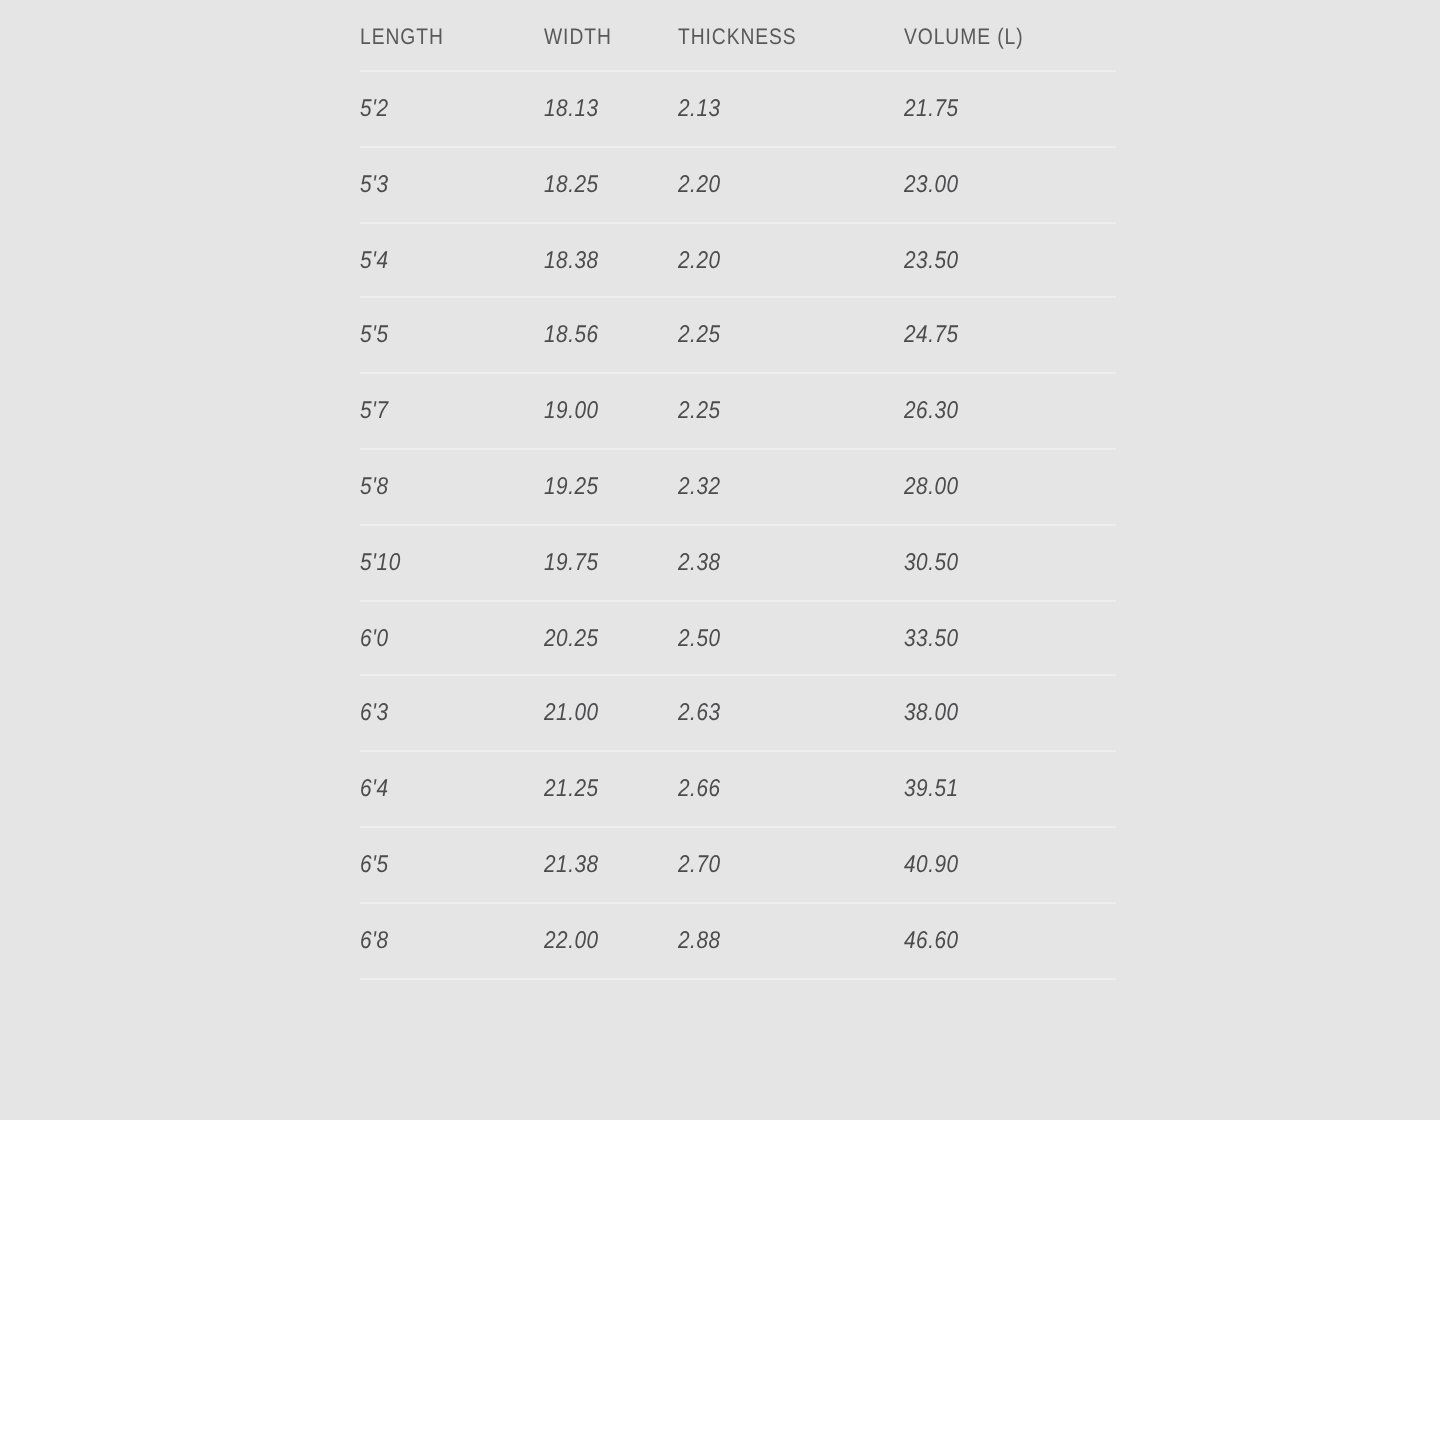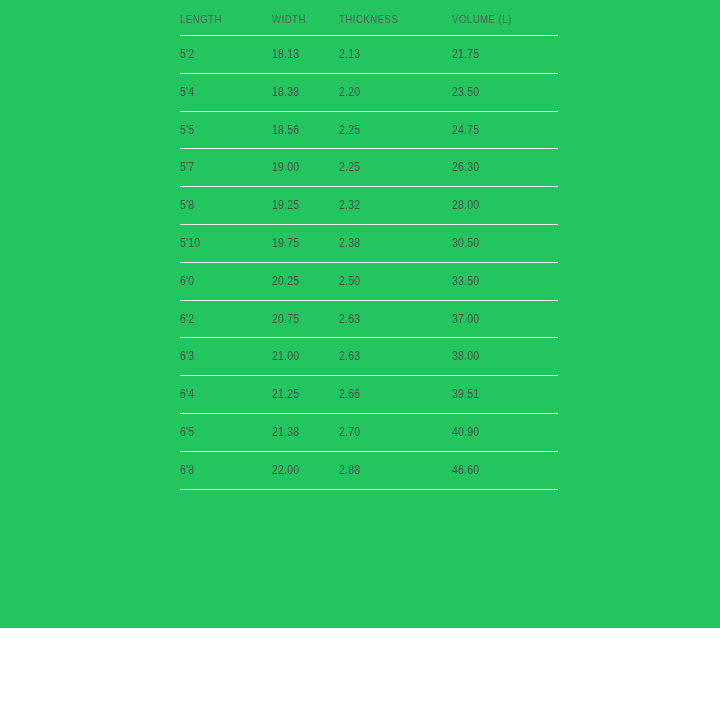--- a/index.html
+++ b/index.html
@@ -11,22 +11,22 @@
     height: 720px;
     background: #ffffff;
     font-family: "Liberation Sans", sans-serif;
     -webkit-font-smoothing: antialiased;
     overflow: hidden;
   }
 
   .page {
     position: relative;
     width: 720px;
-    height: 628px;
-    background: #22c55e;
+    height: 560px;
+    background: #e5e5e5;
     box-sizing: border-box;
   }
 
   .spec-table-wrap {
     position: absolute;
     left: 180px;
     top: 0px;
     width: 378px;
   }
 
@@ -62,20 +62,21 @@
     font-family: "Liberation Sans Narrow", "Liberation Sans", sans-serif;
     transform: scaleX(0.86);
     transform-origin: left center;
     padding-top: 4px;
     box-sizing: border-box;
   }
 
   
   tbody tr.data-row {
     border-top: 1px solid #ededed;
+    font-style: italic;
   }
   tbody tr.data-row td {
     height: 36.8px;
     line-height: 36.8px;
     font-size: 12.1px;
     letter-spacing: 0.3px;
     color: #4c4c4e;
     font-weight: 400;
     font-family: "Liberation Sans Narrow", "Liberation Sans", sans-serif;
     transform: scaleX(0.86);
@@ -114,20 +115,26 @@
         </tr>
       </thead>
       <tbody id="table-body">
           <tr class="data-row">
             <td class="cell-length">5'2</td>
             <td class="cell-width">18.13</td>
             <td class="cell-thickness">2.13</td>
             <td class="cell-volume">21.75</td>
           </tr>
           <tr class="data-row">
+            <td class="cell-length">5'3</td>
+            <td class="cell-width">18.25</td>
+            <td class="cell-thickness">2.20</td>
+            <td class="cell-volume">23.00</td>
+          </tr>
+          <tr class="data-row">
             <td class="cell-length">5'4</td>
             <td class="cell-width">18.38</td>
             <td class="cell-thickness">2.20</td>
             <td class="cell-volume">23.50</td>
           </tr>
           <tr class="data-row">
             <td class="cell-length">5'5</td>
             <td class="cell-width">18.56</td>
             <td class="cell-thickness">2.25</td>
             <td class="cell-volume">24.75</td>
@@ -150,26 +157,20 @@
             <td class="cell-thickness">2.38</td>
             <td class="cell-volume">30.50</td>
           </tr>
           <tr class="data-row">
             <td class="cell-length">6'0</td>
             <td class="cell-width">20.25</td>
             <td class="cell-thickness">2.50</td>
             <td class="cell-volume">33.50</td>
           </tr>
           <tr class="data-row">
-            <td class="cell-length">6'2</td>
-            <td class="cell-width">20.75</td>
-            <td class="cell-thickness">2.63</td>
-            <td class="cell-volume">37.00</td>
-          </tr>
-          <tr class="data-row">
             <td class="cell-length">6'3</td>
             <td class="cell-width">21.00</td>
             <td class="cell-thickness">2.63</td>
             <td class="cell-volume">38.00</td>
           </tr>
           <tr class="data-row">
             <td class="cell-length">6'4</td>
             <td class="cell-width">21.25</td>
             <td class="cell-thickness">2.66</td>
             <td class="cell-volume">39.51</td>

